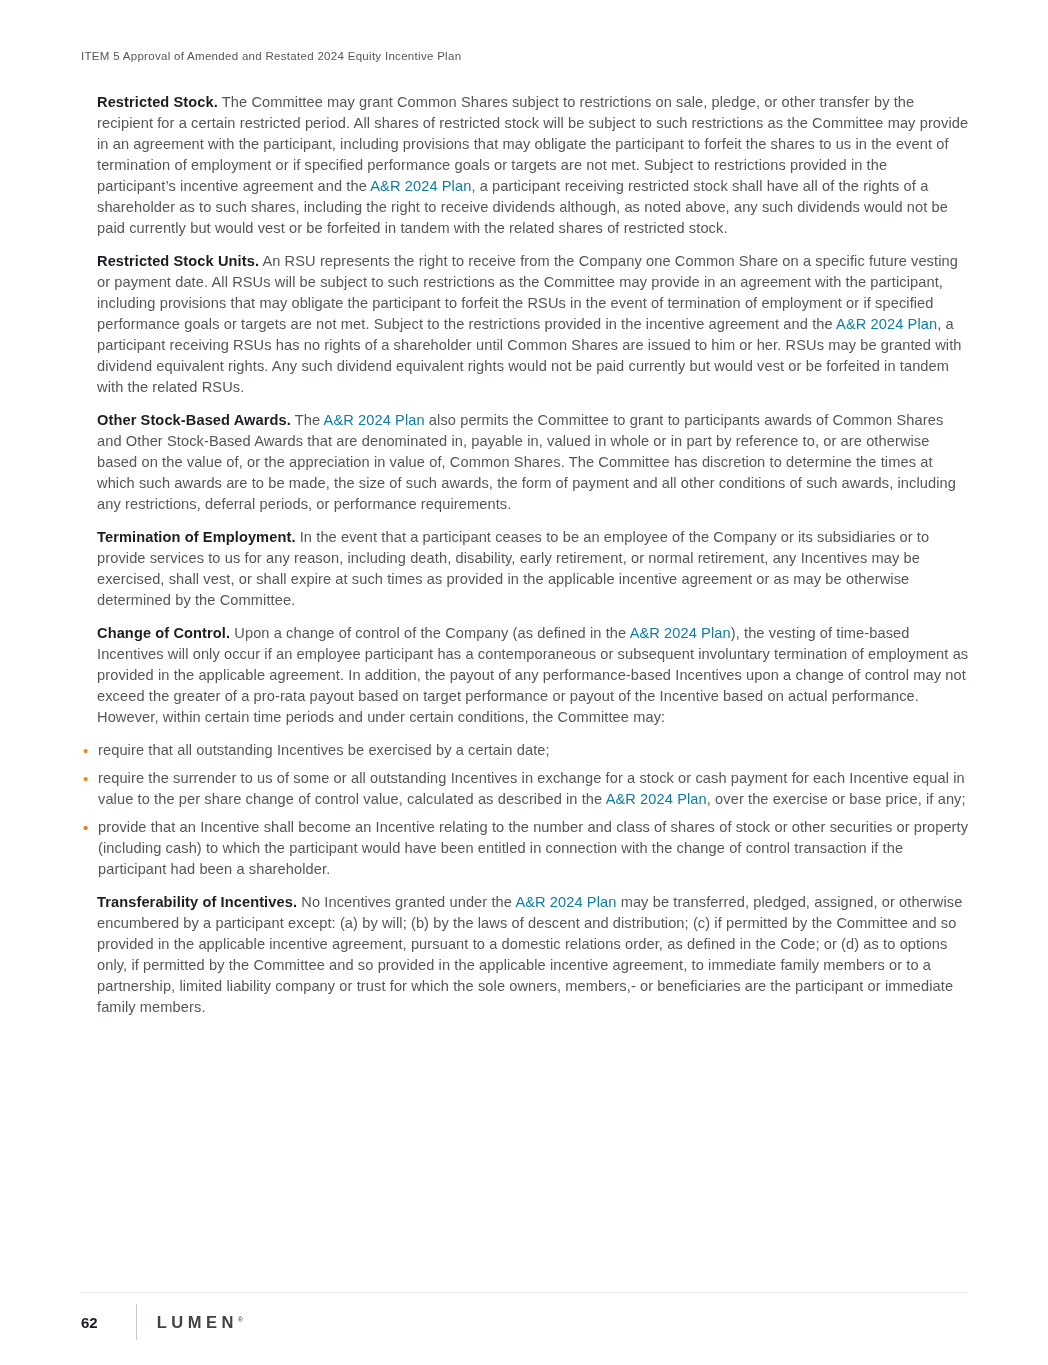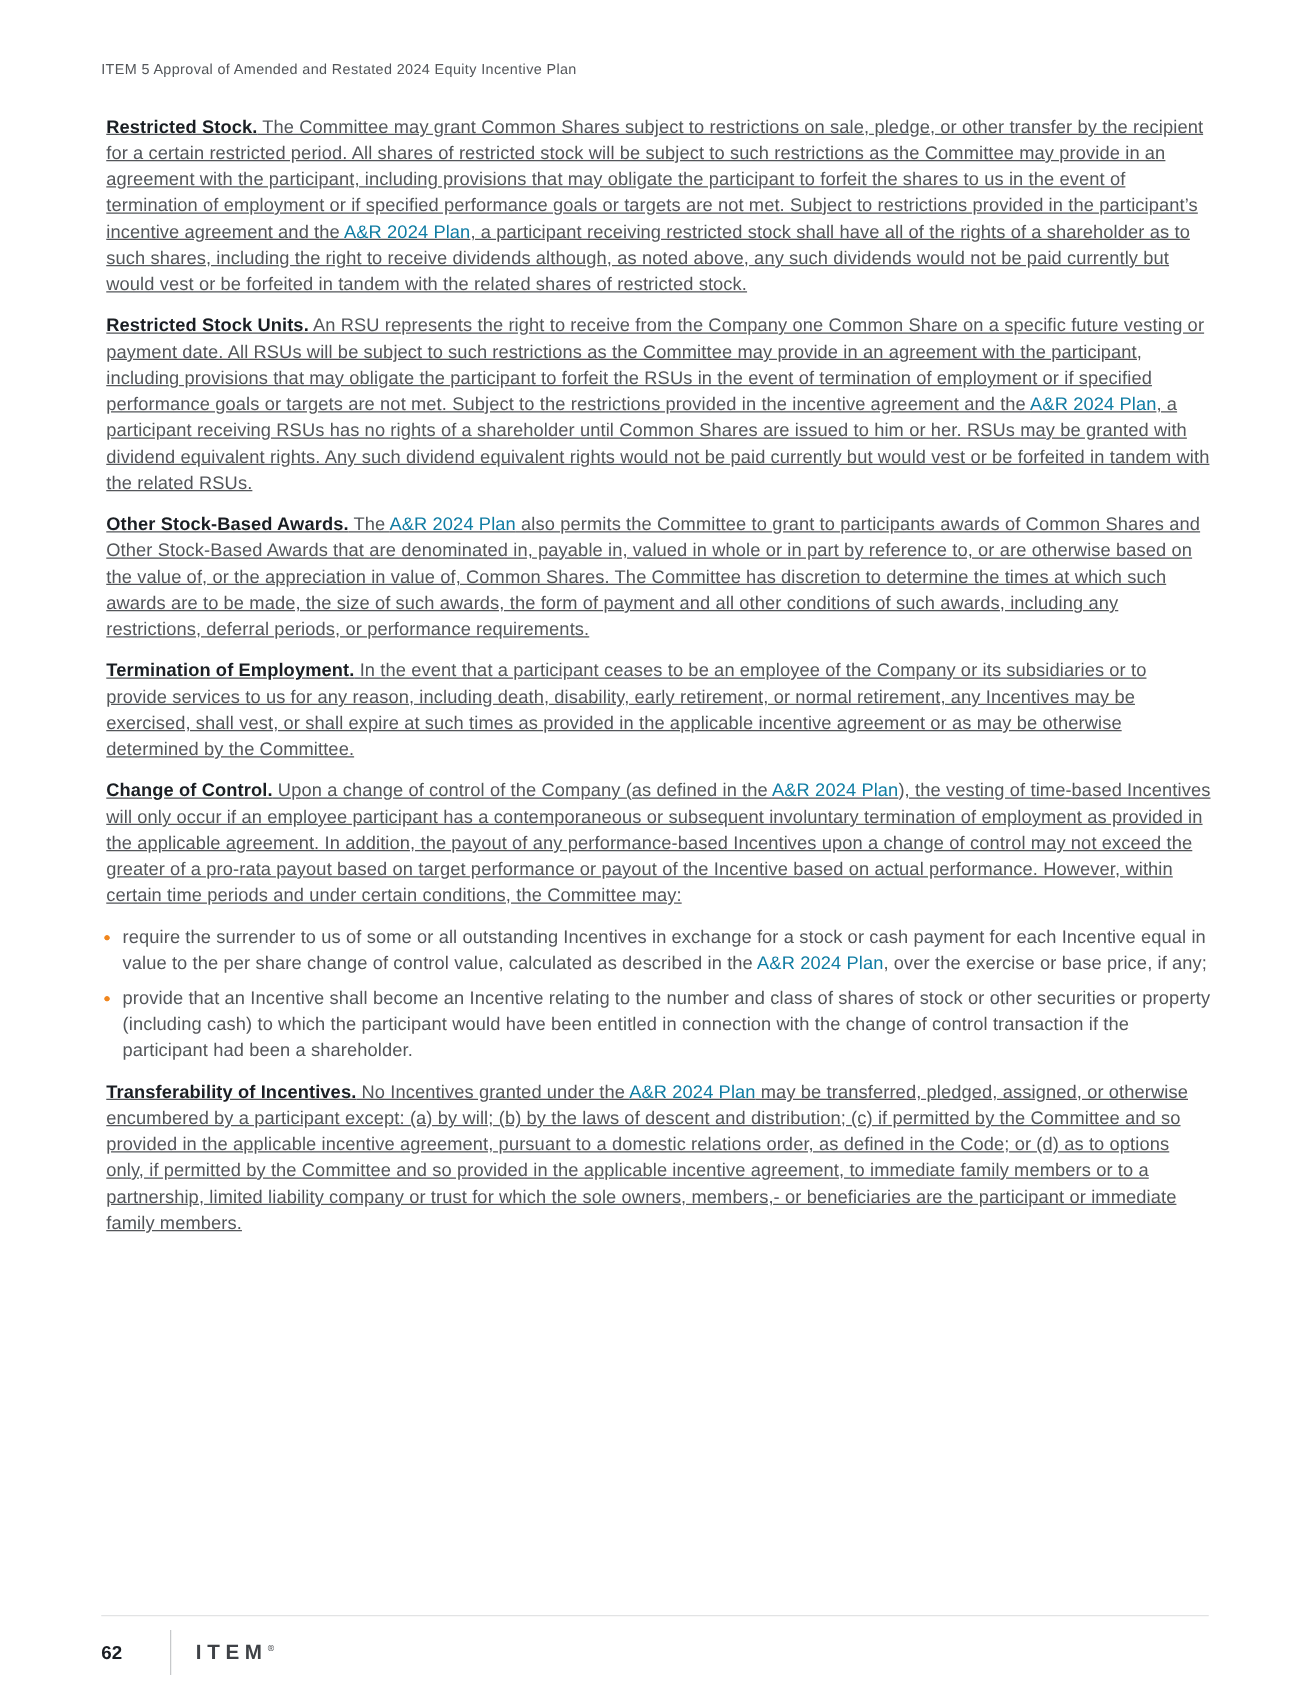--- a/index.html
+++ b/index.html
@@ -32,22 +32,21 @@
     position: absolute;
     left: 81px;
     top: 92px;
     width: 888px;
     font-size: 14.6px;
     line-height: 21px;
     color: var(--body-text, #53565A);
     letter-spacing: 0.1px;
   }
   .doc-body p {
-    margin: 0 0 12px 4px;
-    text-decoration: underline;
+    margin: 0 0 12px 16px;
   }
   .lead {
     color: var(--heading-text, #1a1e23);
     font-weight: bold;
   }
   a.xref {
     color: var(--link, #0e7ca3);
     text-decoration: none;
   }
   ul.bullets {
@@ -110,27 +109,27 @@
 
   <div class="running-header">ITEM 5 Approval of Amended and Restated 2024 Equity Incentive Plan</div>
 
   <main class="doc-body" id="doc-body">
       <p><strong class="lead">Restricted Stock.</strong> The Committee may grant Common Shares subject to restrictions on sale, pledge, or other transfer by the recipient for a certain restricted period. All shares of restricted stock will be subject to such restrictions as the Committee may provide in an agreement with the participant, including provisions that may obligate the participant to forfeit the shares to us in the event of termination of employment or if specified performance goals or targets are not met. Subject to restrictions provided in the participant’s incentive agreement and the <a class="xref" href="#">A&amp;R 2024 Plan</a>, a participant receiving restricted stock shall have all of the rights of a shareholder as to such shares, including the right to receive dividends although, as noted above, any such dividends would not be paid currently but would vest or be forfeited in tandem with the related shares of restricted stock.</p>
       <p><strong class="lead">Restricted Stock Units.</strong> An RSU represents the right to receive from the Company one Common Share on a specific future vesting or payment date. All RSUs will be subject to such restrictions as the Committee may provide in an agreement with the participant, including provisions that may obligate the participant to forfeit the RSUs in the event of termination of employment or if specified performance goals or targets are not met. Subject to the restrictions provided in the incentive agreement and the <a class="xref" href="#">A&amp;R 2024 Plan</a>, a participant receiving RSUs has no rights of a shareholder until Common Shares are issued to him or her. RSUs may be granted with dividend equivalent rights. Any such dividend equivalent rights would not be paid currently but would vest or be forfeited in tandem with the related RSUs.</p>
       <p><strong class="lead">Other Stock-Based Awards.</strong> The <a class="xref" href="#">A&amp;R 2024 Plan</a> also permits the Committee to grant to participants awards of Common Shares and Other Stock-Based Awards that are denominated in, payable in, valued in whole or in part by reference to, or are otherwise based on the value of, or the appreciation in value of, Common Shares. The Committee has discretion to determine the times at which such awards are to be made, the size of such awards, the form of payment and all other conditions of such awards, including any restrictions, deferral periods, or performance requirements.</p>
       <p><strong class="lead">Termination of Employment.</strong> In the event that a participant ceases to be an employee of the Company or its subsidiaries or to provide services to us for any reason, including death, disability, early retirement, or normal retirement, any Incentives may be exercised, shall vest, or shall expire at such times as provided in the applicable incentive agreement or as may be otherwise determined by the Committee.</p>
       <p><strong class="lead">Change of Control.</strong> Upon a change of control of the Company (as defined in the <a class="xref" href="#">A&amp;R 2024 Plan</a>), the vesting of time-based Incentives will only occur if an employee participant has a contemporaneous or subsequent involuntary termination of employment as provided in the applicable agreement. In addition, the payout of any performance-based Incentives upon a change of control may not exceed the greater of a pro-rata payout based on target performance or payout of the Incentive based on actual performance. However, within certain time periods and under certain conditions, the Committee may:</p>
       <ul class="bullets">
-        <li><span class="dot">•</span></li>
+        <li><span class="dot">•</span><span>require that all outstanding Incentives be exercised by a certain date;</span></li>
         <li><span class="dot">•</span><span>require the surrender to us of some or all outstanding Incentives in exchange for a stock or cash payment for each Incentive equal in value to the per share change of control value, calculated as described in the <a class="xref" href="#">A&amp;R 2024 Plan</a>, over the exercise or base price, if any;</span></li>
         <li><span class="dot">•</span></li>
         <li><span class="dot">•</span><span>provide that an Incentive shall become an Incentive relating to the number and class of shares of stock or other securities or property (including cash) to which the participant would have been entitled in connection with the change of control transaction if the participant had been a shareholder.</span></li>
       </ul>
       <p><strong class="lead">Transferability of Incentives.</strong> No Incentives granted under the <a class="xref" href="#">A&amp;R 2024 Plan</a> may be transferred, pledged, assigned, or otherwise encumbered by a participant except: (a) by will; (b) by the laws of descent and distribution; (c) if permitted by the Committee and so provided in the applicable incentive agreement, pursuant to a domestic relations order, as defined in the Code; or (d) as to options only, if permitted by the Committee and so provided in the applicable incentive agreement, to immediate family members or to a partnership, limited liability company or trust for which the sole owners, members,- or beneficiaries are the participant or immediate family members.</p>
     </main>
 
   <footer class="footer">
     <span class="page-num">62</span>
     <span class="footer-divider"></span>
-    <span class="brand"><span>ITEM</span><span class="reg">®</span></span>
+    <span class="brand"><span>LUMEN</span><span class="reg">®</span></span>
   </footer>
 
 </div>
 
 </body></html>

